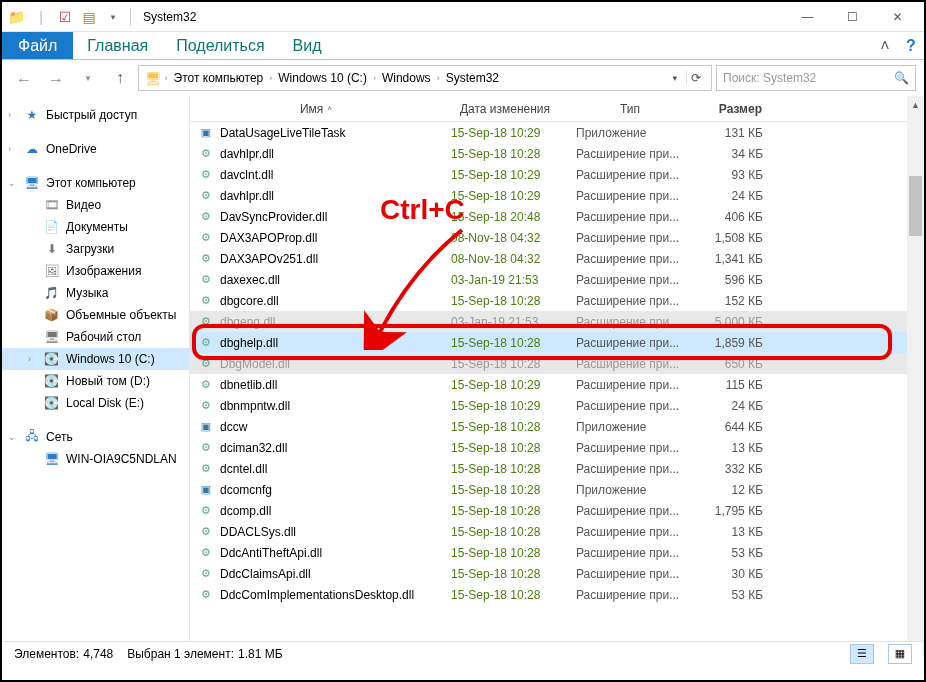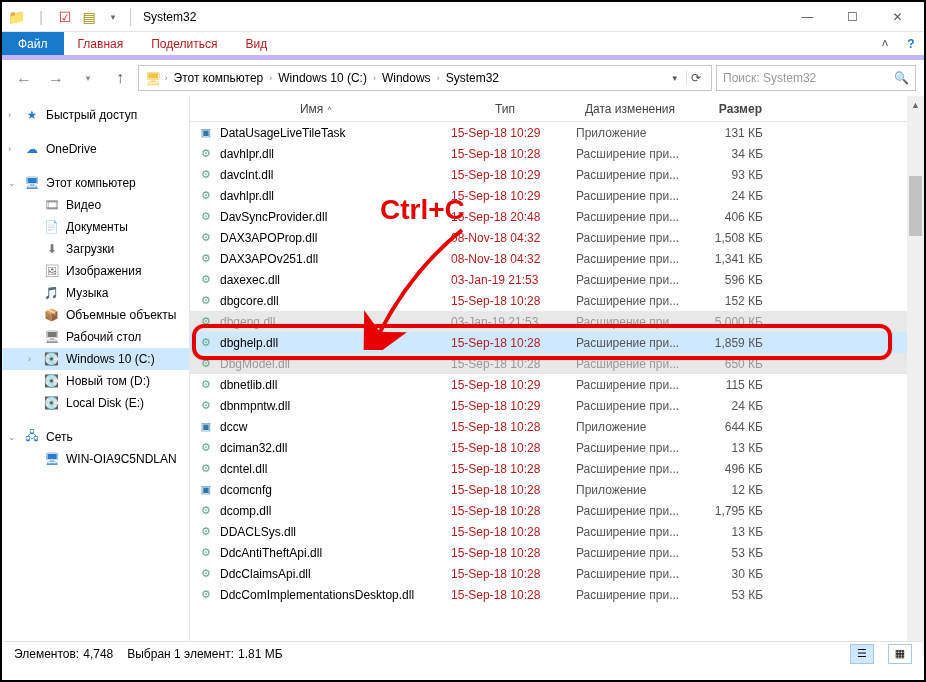--- a/index.html
+++ b/index.html
@@ -8,23 +8,23 @@
 
 .titlebar { height: 30px; background: #fff; display: flex; align-items: center; padding: 0 4px; border-bottom: 1px solid #e5e5e5; }
 .titlebar .qat { display: flex; align-items: center; gap: 2px; }
 .titlebar .qat .ico { width: 22px; height: 22px; display: flex; align-items: center; justify-content: center; font-size: 14px; }
 .titlebar .divider { width: 1px; height: 18px; background: #ccc; margin: 0 6px; }
 .titlebar .title { font-size: 12px; color: #000; margin-left: 6px; }
 .titlebar .winbtns { margin-left: auto; display: flex; }
 .titlebar .winbtns .btn { width: 45px; height: 28px; display: flex; align-items: center; justify-content: center; font-size: 12px; color: #555; }
 
 
-.ribbon { height: 28px; display: flex; align-items: stretch; border-bottom: 5px solid #c4b5fd; font-size: 12px; }
+.ribbon { height: 28px; display: flex; align-items: stretch; border-bottom: 1px solid #c4b5fd; font-size: 16px; }
 .ribbon .file-tab { background: #1979ca; color: #fff; padding: 0 16px; display: flex; align-items: center; }
-.ribbon .tab { padding: 0 14px; display: flex; align-items: center; color: #b91c1c; }
+.ribbon .tab { padding: 0 14px; display: flex; align-items: center; color: #0f766e; }
 .ribbon .spacer { flex: 1; }
 .ribbon .chev { width: 26px; display: flex; align-items: center; justify-content: center; color: #555; }
 .ribbon .help { width: 26px; display: flex; align-items: center; justify-content: center; color: #1979ca; font-weight: bold; }
 
 
 .addrrow { height: 36px; display: flex; align-items: center; padding: 4px 8px; gap: 4px; }
 .navbtn { width: 28px; height: 26px; display: flex; align-items: center; justify-content: center; color: #888; font-size: 16px; }
 .navbtn.enabled { color: #555; }
 .addrbox { flex: 1; height: 26px; border: 1px solid #c8c8c8; display: flex; align-items: center; padding: 0 6px; font-size: 12px; gap: 3px; background:#fff; }
 .addrbox .crumb { color: #000; padding: 0 3px; }
@@ -52,21 +52,21 @@
 .cols .col.type { flex: 0 0 125px; }
 .cols .col.size { flex: 0 0 90px; justify-content: flex-end; padding-right: 20px; font-weight: bold;}
 .sort-ind { font-size: 8px; color:#666; }
 
 .rows { font-size: 12px; }
 .row { display: flex; height: 21px; align-items: center; }
 .row.selected { background: #cde8ff; }
 .row.dim-above, .row.dim-below { background: #e8e8e8; color: #888; }
 .row .c { white-space: nowrap; overflow: hidden; text-overflow: ellipsis; }
 .row .c.name { flex: 0 0 253px; padding-left: 8px; display: flex; align-items: center; gap: 6px; }
-.row .c.date { flex: 0 0 125px; color: #b91c1c; padding-left:8px;}
+.row .c.date { flex: 0 0 125px; color: #4d7c0f; padding-left:8px;}
 .row .c.type { flex: 0 0 125px; color: #555; padding-left:8px;}
 .row .c.size { flex: 0 0 90px; text-align: right; padding-right: 20px; color:#555;}
 .row .fico { width: 16px; height: 16px; display:inline-flex; align-items:center; justify-content:center; font-size:11px; flex-shrink:0; }
 .row.dim-above .c, .row.dim-below .c { color:#999; }
 
 
 .highlight-box { position: absolute; border: 4px solid #e60000; border-radius: 12px; pointer-events: none; box-shadow: 0 0 0 1px rgba(0,0,0,.05); }
 
 
 .annot-text { position: absolute; color: #e60000; font-weight: bold; font-size: 28px; font-family: "Segoe UI", Arial, sans-serif; text-shadow: 0 0 1px #fff; pointer-events:none; }
@@ -223,22 +223,22 @@
         </div>
       </div>
   </div>
 
   <div class="content">
     <div class="cols">
       <div class="col name">
         <span>Имя</span>
         <span class="sort-ind">˄</span>
       </div>
+      <div class="col date">Дата изменения</div>
       <div class="col type">Тип</div>
-      <div class="col date">Дата изменения</div>
       <div class="col size">Размер</div>
     </div>
     <div class="rows" id="file-rows">
         <div class="row">
           <span class="c name">
             <span class="fico exe-ico">▣</span>
             <span>DataUsageLiveTileTask</span>
           </span>
           <span class="c date">15-Sep-18 10:29</span>
           <span class="c type">Приложение</span>
@@ -379,21 +379,21 @@
           <span class="c type">Расширение при...</span>
           <span class="c size">13 КБ</span>
         </div>
         <div class="row">
           <span class="c name">
             <span class="fico dll-ico">⚙</span>
             <span>dcntel.dll</span>
           </span>
           <span class="c date">15-Sep-18 10:28</span>
           <span class="c type">Расширение при...</span>
-          <span class="c size">496 КБ</span>
+          <span class="c size">332 КБ</span>
         </div>
         <div class="row">
           <span class="c name">
             <span class="fico exe-ico">▣</span>
             <span>dcomcnfg</span>
           </span>
           <span class="c date">15-Sep-18 10:28</span>
           <span class="c type">Приложение</span>
           <span class="c size">12 КБ</span>
         </div>

